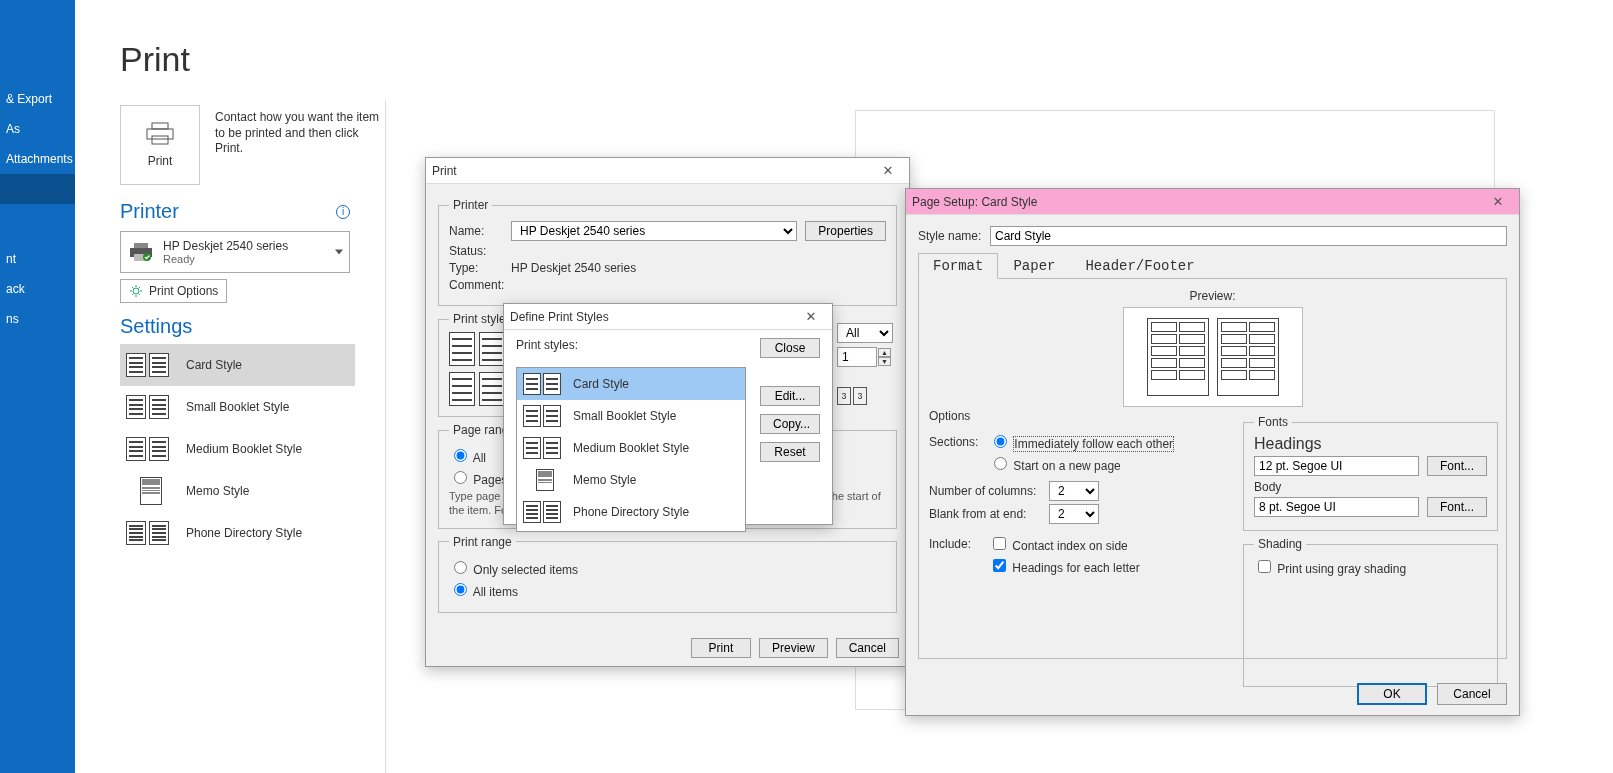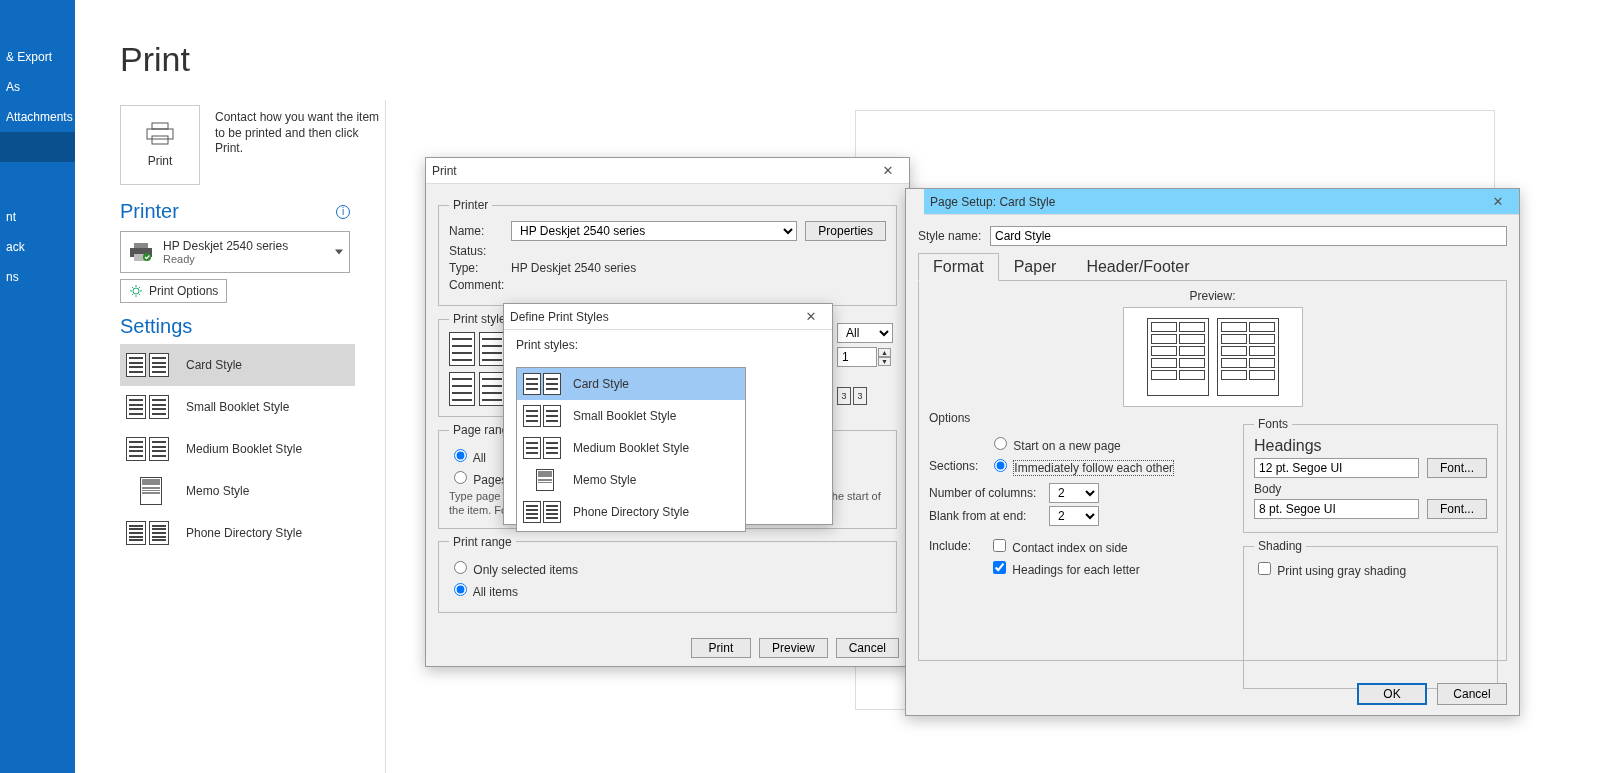--- a/index.html
+++ b/index.html
@@ -120,25 +120,25 @@
   #dlg-styles .body { display:flex; gap:12px; }
   #dlg-styles .list {
     border:1px solid #999; width:230px; height:165px; overflow:hidden; background:#fff;
   }
   #dlg-styles .list .row { height:32px; display:flex; align-items:center; padding-left:6px; font-size:12px; }
   #dlg-styles .list .row.sel { background:#9ec9f5; }
   #dlg-styles .btncol { display:flex; flex-direction:column; gap:8px; }
   #dlg-styles .btncol .btn { width:60px; }
 
   #dlg-setup { left:905px; top:188px; width:615px; height:528px; background:#f0f0f0; }
-  #dlg-setup .titlebar { background:#7dd3fc;margin-left:18px; }
+  #dlg-setup .titlebar { background:#f9a8d4; }
   .tabs { display:flex; border-bottom:1px solid #bbb; margin-top:6px; }
   .tabs .tab {
-    padding:4px 14px; font-size:16px; border:1px solid transparent; border-bottom:none;
-    position:relative; top:1px;
+    padding:4px 14px; font-size:14px; border:1px solid transparent; border-bottom:none;
+    position:relative; top:1px;font-family:Liberation Mono, monospace;
   }
   .tabs .tab.active {
     background:#f0f0f0; border-color:#bbb; border-bottom:1px solid #f0f0f0;
   }
   .tabcontent {
     border:1px solid #bbb; border-top:none; padding:10px; height:380px;
     display:flex; gap:14px;
   }
   .opts-col { flex:0 0 300px; }
   .fonts-col { flex:1; }
@@ -162,21 +162,21 @@
   <g stroke="#d0d0d0" stroke-width="3" fill="none">
     <circle cx="30" cy="30" r="16"></circle>
     <path d="M23 37 L37 23 M30 23 h7 v7"></path>
     <path d="M46 30 H120 M120 30 L140 14 H260 M120 30 L140 46 H230"></path>
     <circle cx="260" cy="14" r="4"></circle>
       <circle cx="230" cy="46" r="4"></circle>
   </g>
 </svg>
 
 <div class="sidenav">
-  <div class="item" style="margin-top:42px">&amp; Export</div>
+  <div class="item" style="margin-top:84px">&amp; Export</div>
   <div class="item">As</div>
   <div class="item">Attachments</div>
   <div class="item active" style="height:30px"></div>
   <div class="item" style="margin-top:40px">nt</div>
   <div class="item">ack</div>
   <div class="item">ns</div>
 </div>
 
 <div class="backstage">
   <div class="page-title">Print</div>
@@ -495,20 +495,27 @@
                 <div></div>
                 <div></div>
                 <div></div>
                 <div></div>
               </div>
             </div>
           <span>Phone Directory Style</span>
         </div>
       </div>
     </div>
+    <div class="btncol">
+      <button class="btn">Close</button>
+      <div style="height:12px"></div>
+      <button class="btn">Edit...</button>
+      <button class="btn">Copy...</button>
+      <button class="btn">Reset</button>
+    </div>
   </div>
 </div>
 
 <div id="dlg-setup" class="dialog">
   <div class="titlebar">
     <span>Page Setup: Card Style</span>
     <span class="close-x">✕</span>
   </div>
   <div class="body" style="padding-bottom:40px">
     <div class="field-row">
@@ -549,26 +556,26 @@
               <div></div>
               <div></div>
             </div>
         </div>
       </div>
 
       <div class="opts-col" style="margin-top:120px">
         <fieldset class="group" style="border:none;padding:0;margin:0">
           <legend style="padding:0;margin-bottom:6px">Options</legend>
           <div class="field-row">
+            <span style="width:60px">Sections:</span>
+            <label><input type="radio" name="sec" checked="" style=""> <span style="border:1px dotted #555">Immediately follow each other</span></label>
+          </div>
+          <div class="field-row">
             <span style="width:60px"></span>
             <label><input type="radio" name="sec" style=""> <span>Start on a new page</span></label>
-          </div>
-          <div class="field-row">
-            <span style="width:60px">Sections:</span>
-            <label><input type="radio" name="sec" checked="" style=""> <span style="border:1px dotted #555">Immediately follow each other</span></label>
           </div>
           <div class="field-row" style="margin-top:8px">
             <span style="width:120px">Number of columns:</span>
             <select class="native" style="width:50px"><option>2</option></select>
           </div>
           <div class="field-row">
             <span style="width:120px">Blank from at end:</span>
             <select class="native" style="width:50px"><option>2</option></select>
           </div>
           <div class="field-row" style="margin-top:10px">

